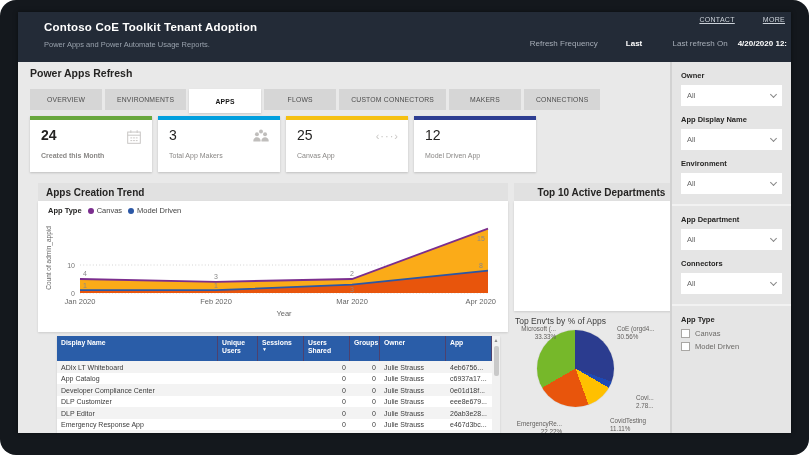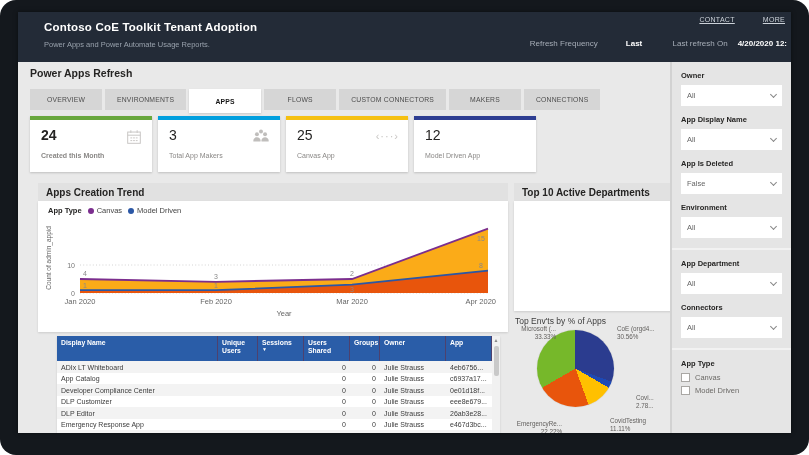--- a/index.html
+++ b/index.html
@@ -53,21 +53,21 @@
   .sort { font-size:5px; display:block; line-height:4px; }
   .td { font-size:7px; color:#3b3b3b; padding:2.5px 4px 2px; white-space:nowrap; overflow:hidden; }
   .td.num { text-align:right; }
   .row:nth-child(even) { background:#f3f3f3; }
   .vscroll { position:absolute; right:0; top:0; bottom:0; width:8px; background:#f1f1f1; }
   .vscroll .arr { position:absolute; left:0; width:8px; font-size:5px; color:#888; text-align:center; cursor:pointer; }
   .vscroll .arr.up { top:1px; }
   .vscroll .thumb { position:absolute; left:1.5px; top:10px; width:5px; height:30px; background:#c9c9c9; border-radius:2px; }
 
   
-  .depts-panel { position:absolute; left:496px; top:171px; width:175px; height:127px; }
+  .depts-panel { position:absolute; left:496px; top:171px; width:175px; height:127px;text-align:center; }
   .depts-body { background:#fff; height:110px; box-shadow:0 1px 2px rgba(0,0,0,.12); }
   .envpie { position:absolute; left:496px; top:302px; width:151px; height:119px; }
   .envpie-title { font-size:8.5px; color:#3c3c3c; padding:2px 1px 0; }
   .pie { position:absolute; left:23px; top:16px; width:77px; height:77px; border-radius:50%; box-shadow:0 0 1px rgba(0,0,0,.3); }
   .pie-label { position:absolute; font-size:6.3px; color:#605e5c; line-height:1.3; }
   .pl-microsoft { left:0; top:11px; width:42px; text-align:right; }
   .pl-coe { left:103px; top:11px; width:48px; text-align:left; }
   .pl-covi { left:122px; top:80px; width:29px; text-align:left; }
   .pl-covidtesting { left:96px; top:103px; width:55px; text-align:left; }
   .pl-emergency { left:0; top:106px; width:48px; text-align:right; }
@@ -310,27 +310,20 @@
           </div>
       </div>
       <div class="fgroup">
         <div class="flabel">App Display Name</div>
         <div class="fbox">
             <span>All</span>
             <span class="chev"></span>
           </div>
       </div>
       <div class="fgroup">
-        <div class="flabel">App Is Deleted</div>
-        <div class="fbox">
-            <span>False</span>
-            <span class="chev"></span>
-          </div>
-      </div>
-      <div class="fgroup">
         <div class="flabel">Environment</div>
         <div class="fbox">
             <span>All</span>
             <span class="chev"></span>
           </div>
       </div>
       <div class="fsep"></div>
       <div class="fgroup">
         <div class="flabel">App Department</div>
         <div class="fbox">

